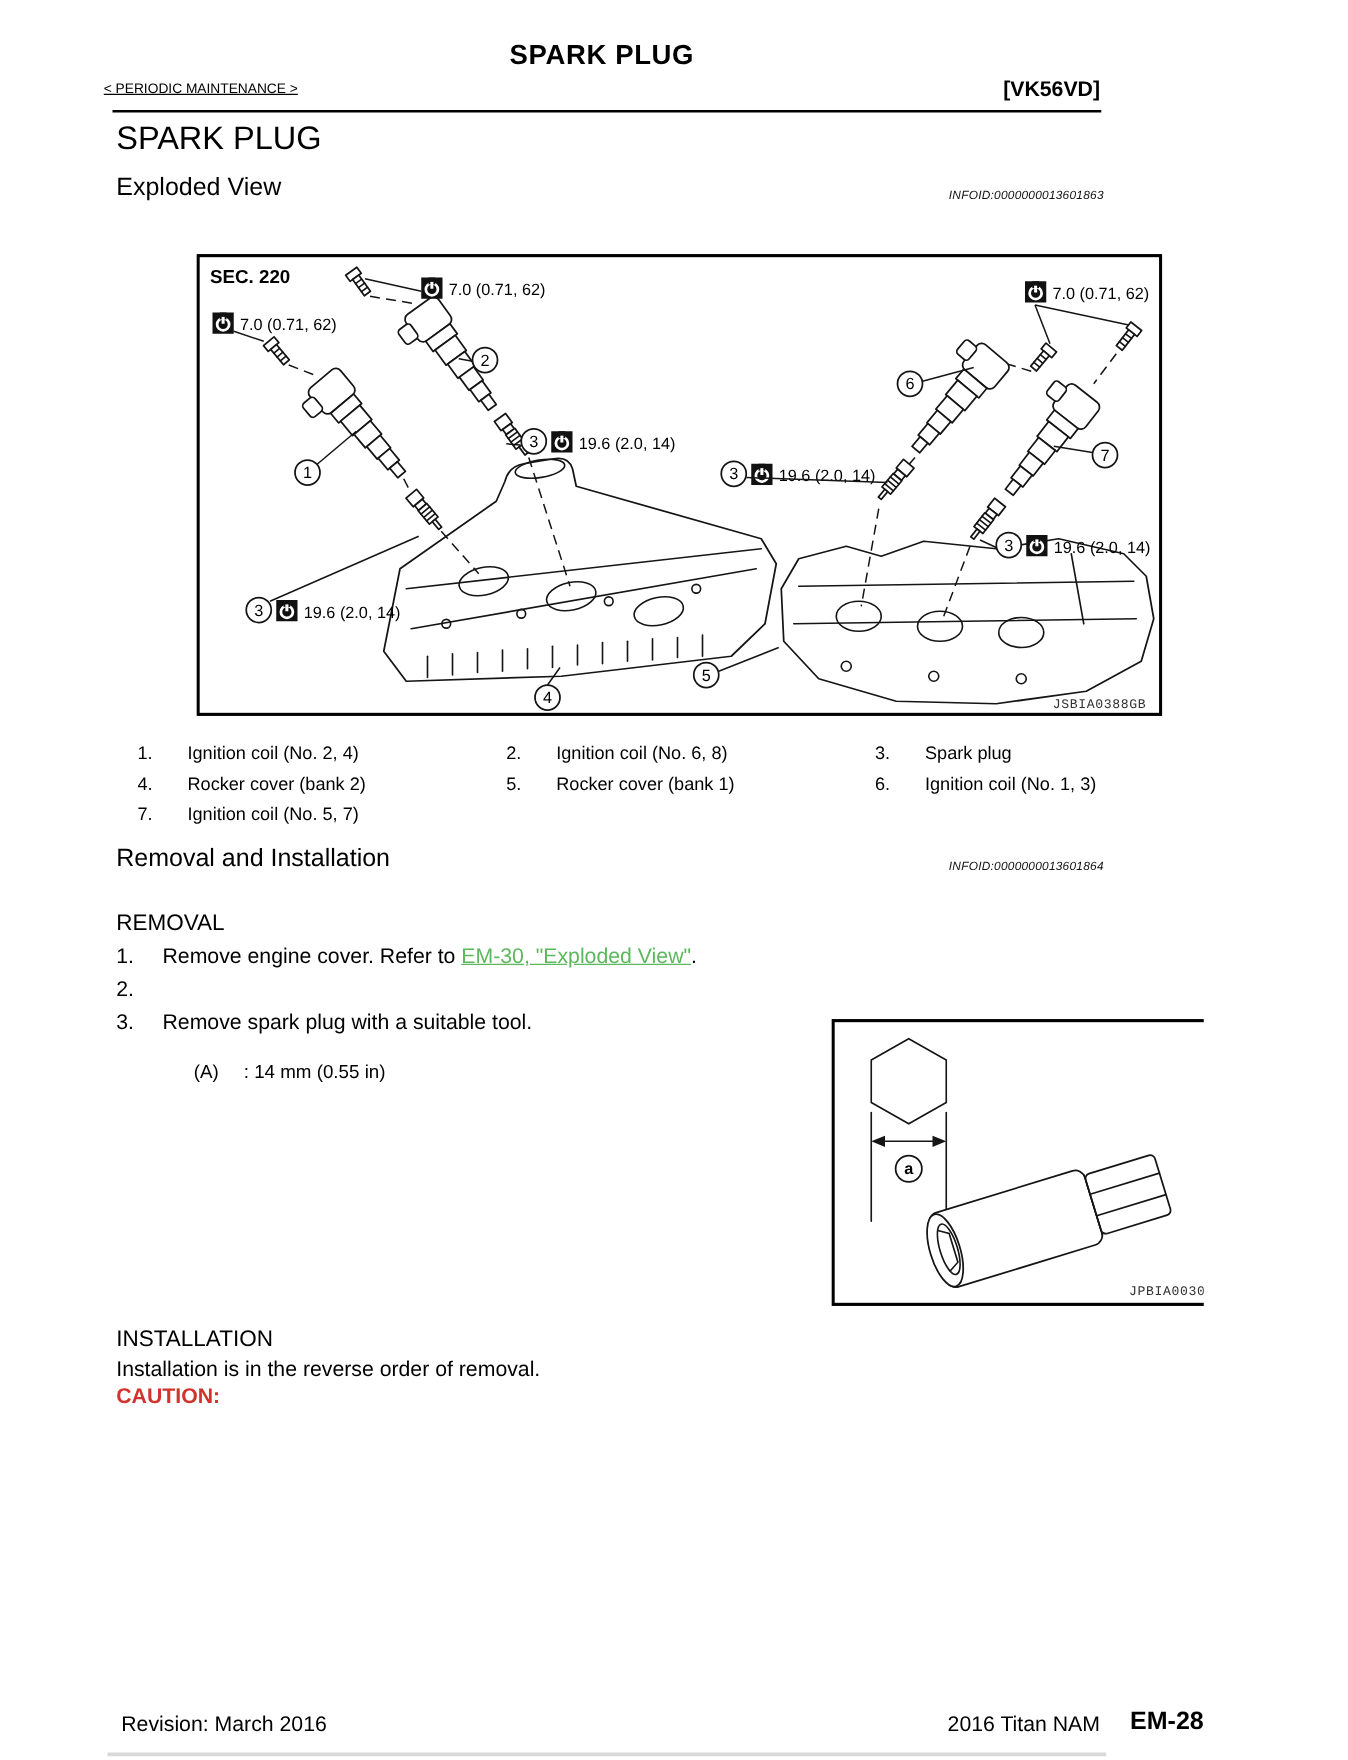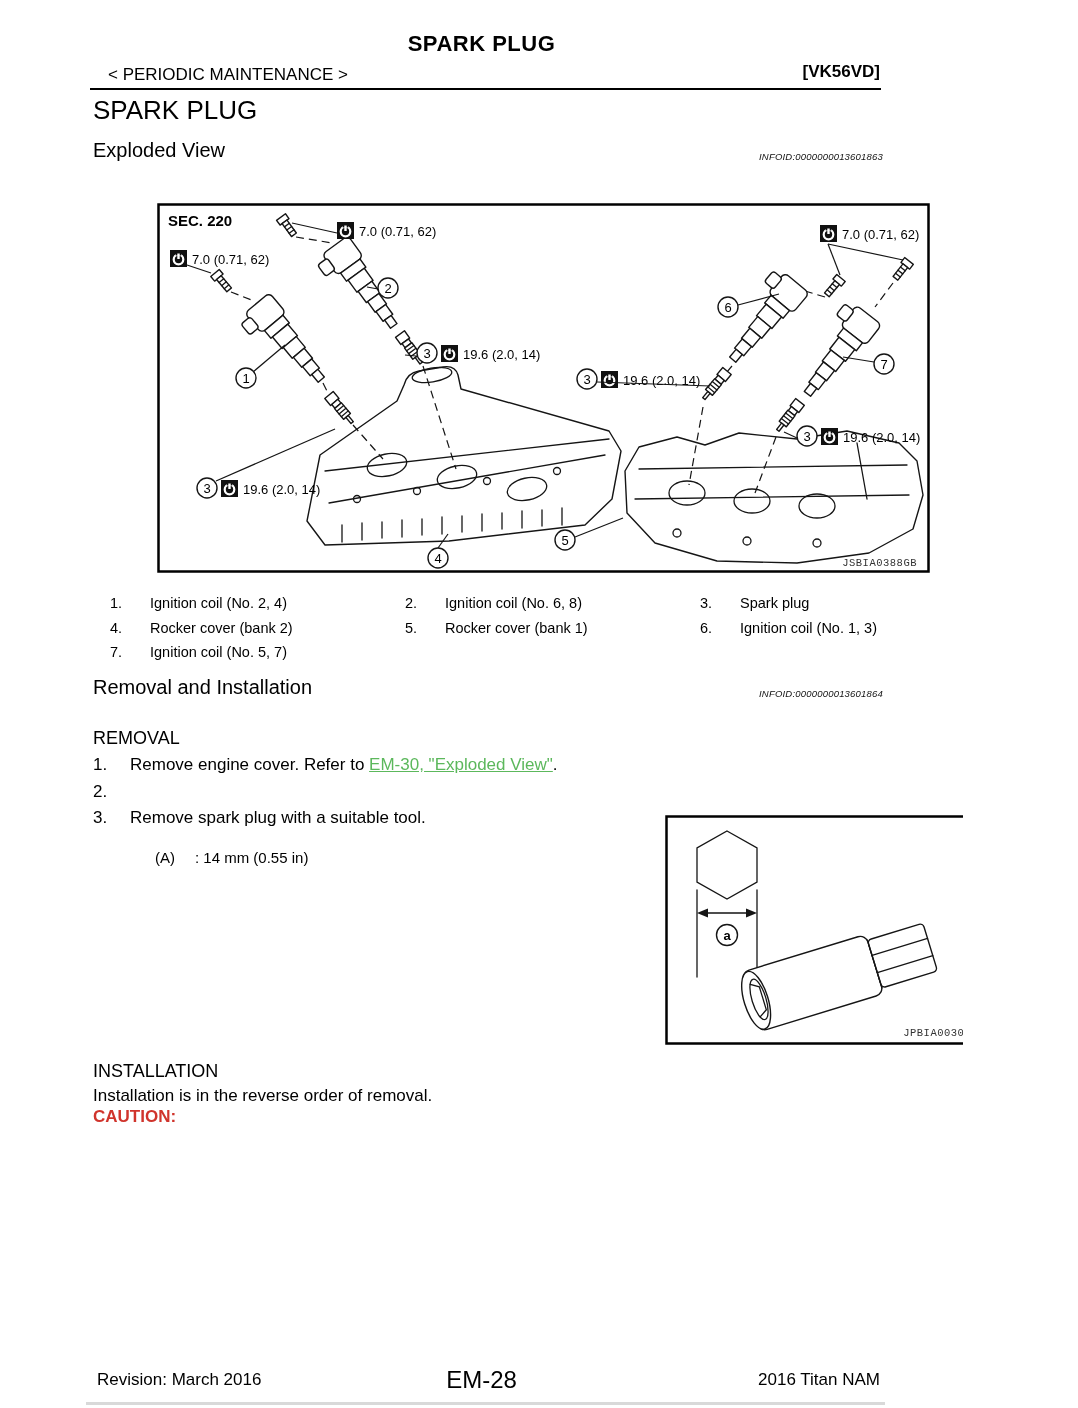--- a/index.html
+++ b/index.html
@@ -1,20 +1,20 @@
 <!DOCTYPE html>
 <html><head>
 <meta charset="utf-8">
 <style>
   html,body{margin:0;padding:0;background:#fff;}
   .page{position:relative;width:963px;height:1408px;background:#fff;color:#000;
         font-family:"Liberation Sans",sans-serif;overflow:hidden;}
   .abs{position:absolute;}
   .doc-title{top:31px;left:0;width:100%;text-align:center;font-size:22px;font-weight:bold;letter-spacing:.5px;}
-  .breadcrumb{top:65px;left:108px;font-size:17px;}
+  .breadcrumb{top:65px;left:83px;font-size:11px;text-decoration:underline;}
   .variant{top:62px;right:83px;font-size:17px;font-weight:bold;}
   .top-rule{top:88px;left:90px;right:82px;border-top:2px solid #000;height:0;}
   .page-heading{top:95px;left:93px;font-size:26px;}
   .h2{font-size:20px;}
   .exp-head{top:139px;left:93px;}
   .ri-head{top:676px;left:93px;}
   .infoid{font-style:italic;font-size:9.5px;color:#111;letter-spacing:.2px;}
   .infoid1{top:151px;right:80px;}
   .infoid2{top:688px;right:80px;}
   .diagram{top:203px;left:157px;}
@@ -27,21 +27,21 @@
   .step{display:flex;height:26.5px;align-items:flex-start;}
   .step-num{width:37px;flex:0 0 37px;}
   .link{color:#5cb85c;text-decoration:underline;}
   .socket-note{top:849px;left:155px;font-size:15px;display:flex;}
   .socket-note .lab{width:40px;flex:0 0 40px;}
   .socket-fig{top:815px;left:665px;}
   .install-head{top:1061px;left:93px;}
   .install-body{top:1086px;left:93px;font-size:17px;}
   .caution{top:1107px;left:93px;font-size:17px;font-weight:bold;color:#d0342c;}
   .footer-rev{top:1370px;left:97px;font-size:17px;}
-  .footer-page{top:1366px;left:0;width:100%;text-align:center;font-size:24px;font-weight:normal;}
+  .footer-page{top:1366px;left:0;width:100%;text-align:right;font-size:20px;font-weight:bold;}
   .footer-model{top:1370px;right:83px;font-size:17px;text-align:right;}
   .page-edge{top:1402px;left:86px;right:78px;border-top:3px solid #d9d9d9;height:0;}
   
   svg text{fill:#000;}
   .frame{fill:#fff;stroke:#000;stroke-width:2.5;}
   .fw{fill:#fff;stroke:#151515;stroke-width:1.4;stroke-linejoin:round;}
   .ln{fill:none;stroke:#151515;stroke-width:1.3;stroke-linecap:round;}
   .dash{fill:none;stroke:#151515;stroke-width:1.2;stroke-dasharray:8 5;}
   .lead{fill:none;stroke:#151515;stroke-width:1.2;}
   .cnum{font:13px "Liberation Sans",sans-serif;text-anchor:middle;}

